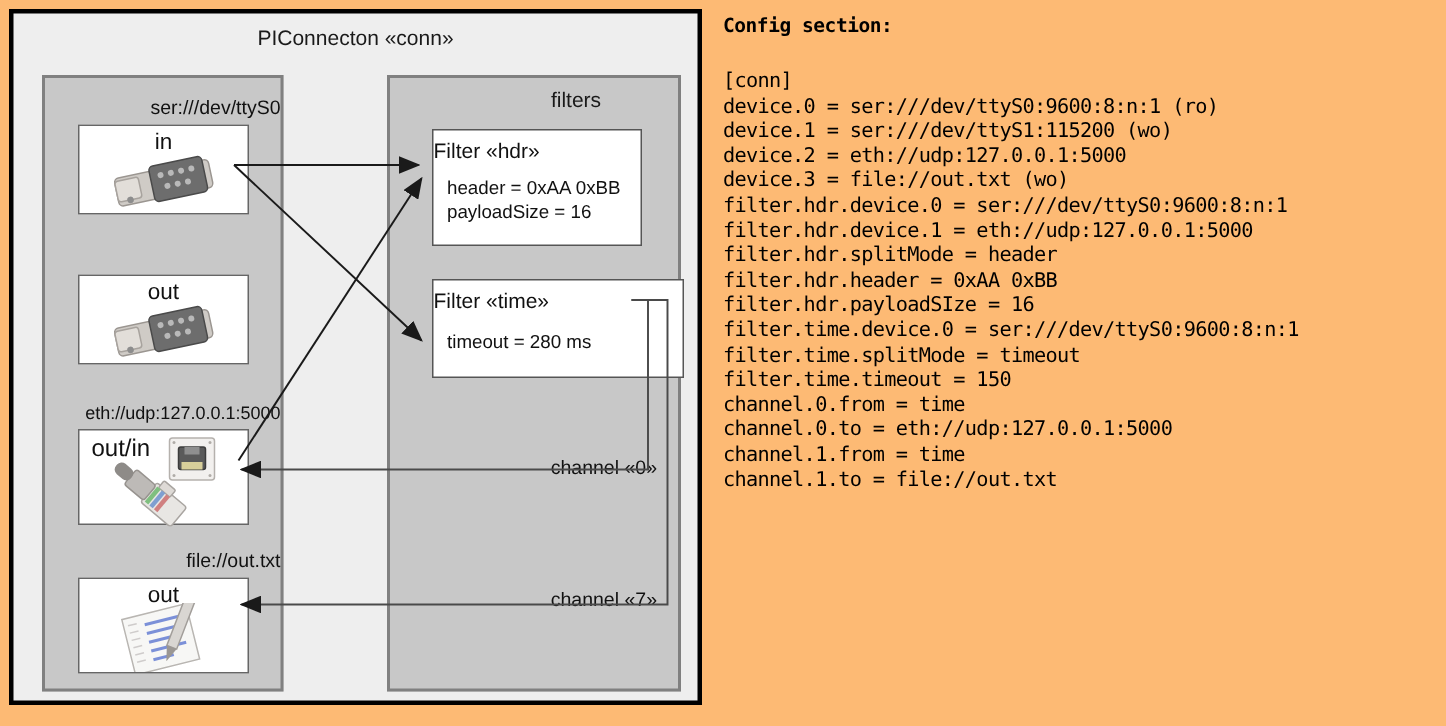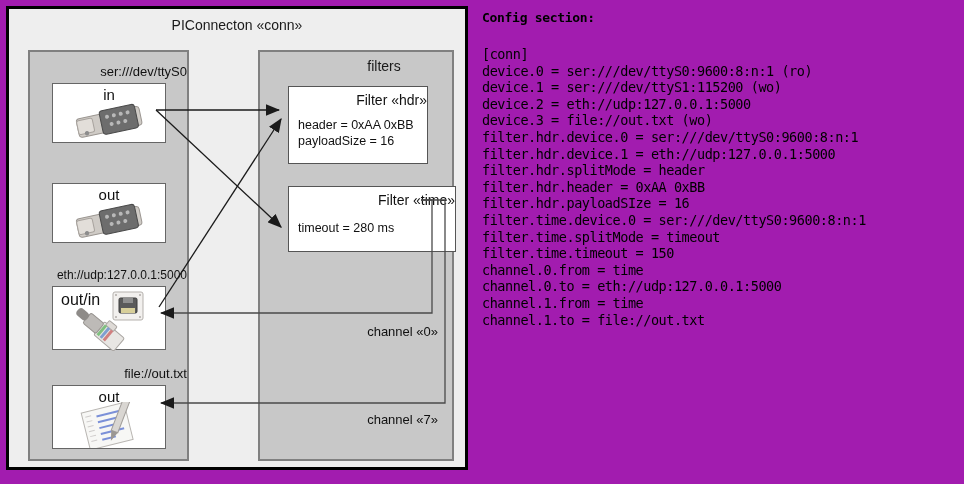--- a/index.html
+++ b/index.html
@@ -1,17 +1,17 @@
 <!DOCTYPE html>
 <html><head>
 <meta charset="utf-8">
 <style>
   html,body{margin:0;padding:0;background:#ffffff;}
   body{width:964px;height:484px;font-family:"Liberation Sans",sans-serif;overflow:hidden;}
-  .root{position:relative;width:964px;height:484px;background:#a21caf;}
+  .root{position:relative;width:964px;height:484px;background:#fdba74;}
 
   
   .outer-frame{
     position:absolute;left:6px;top:6px;width:462px;height:464px;
     background:#eeeeee;border:3px solid #000;box-sizing:border-box;
   }
   .outer-title{
     position:absolute;left:0;top:8px;width:100%;text-align:center;
     font-size:14px;color:#1a1a1a;
   }
@@ -38,30 +38,30 @@
     position:absolute;top:2px;width:100%;text-align:center;
     font-size:15px;color:#111;z-index:3;
   }
   .card-text.left{text-align:left;left:8px;width:auto;top:4px;font-size:16px;}
 
   
   .filterbox{
     position:absolute;background:#fff;border:1.5px solid #555;box-sizing:border-box;
   }
   .filter-title{
-    position:absolute;left:0;top:5px;width:100%;text-align:right;
+    position:absolute;left:0;top:5px;width:100%;text-align:left;
     font-size:14px;color:#111;
   }
   .filter-prop{
     position:absolute;left:9px;font-size:12.5px;color:#111;white-space:nowrap;
   }
 
   
   .chan-label{
-    position:absolute;font-size:13px;color:#111;text-align:right;white-space:nowrap;margin-top:20px;
+    position:absolute;font-size:13px;color:#111;text-align:right;white-space:nowrap;
   }
 
   
   .overlay{position:absolute;left:0;top:0;width:964px;height:484px;pointer-events:none;}
 
   
   .config{
     position:absolute;left:482px;top:6px;width:478px;height:470px;
   }
   .config-head{

